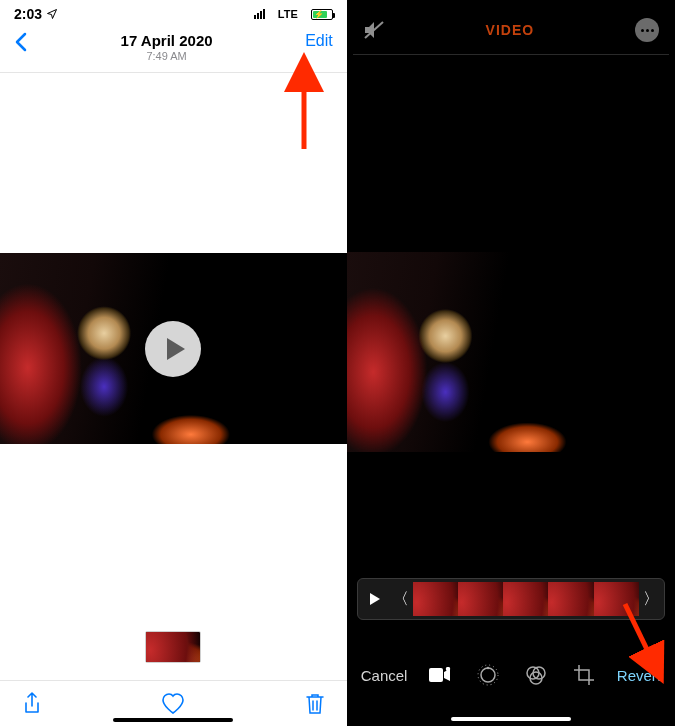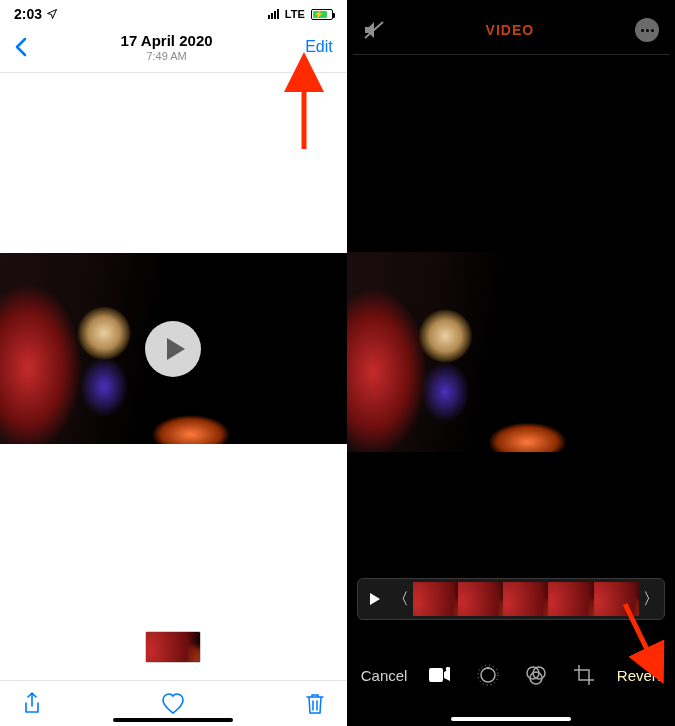--- a/index.html
+++ b/index.html
@@ -3,29 +3,29 @@
 <meta charset="utf-8">
 <style>
   * { margin:0; padding:0; box-sizing:border-box; font-family:-apple-system,Helvetica,Arial,sans-serif; }
   body { width:675px; height:726px; display:flex; background:#fff; }
   .screen { position:relative; height:726px; overflow:hidden; }
   .left  { width:357px; background:#fff; }
   .right { width:338px; background:#000; }
 
   
   .status-bar { display:flex; justify-content:space-between; align-items:center; padding:6px 14px 2px; font-size:14px; font-weight:600; color:#000; }
-  .status-right { display:flex; align-items:center; gap:6px; font-size:11px; font-weight:700; }
+  .status-right { display:flex; align-items:center; gap:13px; font-size:11px; font-weight:700; }
   .bars { display:flex; align-items:flex-end; gap:1px; }
   .bars span { width:2px; background:#000; }
   .b1{height:4px}.b2{height:6px}.b3{height:8px}.b4{height:10px}
   .battery { width:22px; height:11px; border:1px solid #000; border-radius:2px; position:relative; }
   .battery:after { content:""; position:absolute; right:-3px; top:3px; width:2px; height:5px; background:#000; border-radius:0 1px 1px 0; }
   .battery .fill { position:absolute; left:1px; top:1px; bottom:1px; width:70%; background:#30d158; border-radius:1px; display:flex; align-items:center; justify-content:center; color:#fff; font-size:8px; }
 
-  .nav { display:flex; align-items:center; justify-content:space-between; padding:8px 14px 10px; border-bottom:1px solid #e5e5e5; }
+  .nav { display:flex; align-items:flex-start; justify-content:space-between; padding:8px 14px 10px; border-bottom:1px solid #e5e5e5; }
   .back-chevron { color:#007aff; font-size:22px; font-weight:400; }
   .nav-center { text-align:center; }
   .nav-date { font-size:15px; font-weight:600; color:#000; }
   .nav-time { font-size:11px; color:#8a8a8e; margin-top:1px; }
   .edit-link { color:#007aff; font-size:16px; }
 
   .preview-area { position:absolute; top:253px; left:0; right:0; height:191px; background:#000; overflow:hidden; }
   .guitar-scene { position:absolute; inset:0; }
   .play-btn { position:absolute; left:50%; top:50%; transform:translate(-50%,-50%); width:56px; height:56px; border-radius:50%; background:#d6d6d6; display:flex; align-items:center; justify-content:center; }
   .play-btn:before { content:""; border-left:18px solid #5b5b5b; border-top:11px solid transparent; border-bottom:11px solid transparent; margin-left:5px; }
@@ -54,21 +54,21 @@
   .scrubber .pbtn { width:28px; display:flex; align-items:center; justify-content:center; color:#fff; }
   .scrubber .pbtn:before { content:""; border-left:10px solid #fff; border-top:6px solid transparent; border-bottom:6px solid transparent; }
   .handle { color:#fff; font-size:16px; padding:0 2px; }
   .frames { flex:1; display:flex; gap:0; height:100%; }
   .frames .f { flex:1; overflow:hidden; position:relative; }
   .frames .guitar-scene { transform:none; }
 
   .r-toolbar { position:absolute; left:0; right:0; bottom:34px; height:34px; display:flex; align-items:center; justify-content:space-between; padding:0 14px; }
   .r-toolbar .txt { font-size:15px; }
   .cancel { color:#d4d4d4; }
-  .revert { color:#fef9c3; font-weight:400; }
+  .revert { color:#7dd3fc; font-weight:400; }
   .tool-icons { display:flex; gap:26px; align-items:center; color:#a9a9a9; }
   .tool-icons .active { color:#fff; }
   .home-ind-r { position:absolute; bottom:5px; left:50%; transform:translateX(-50%); width:120px; height:4px; background:#fff; border-radius:3px; }
 
   
   .guitar-scene { background:
       radial-gradient(ellipse 90px 140px at 8% 60%, #c52b2b 0%, #6d0e0e 40%, transparent 60%),
       radial-gradient(circle 45px at 30% 42%, #e8cfa0 0%, #b38a52 35%, #3a2a10 55%, transparent 60%),
       radial-gradient(ellipse 60px 30px at 55% 95%, #ff7a3c 0%, #8a2a00 50%, transparent 65%),
       radial-gradient(ellipse 40px 50px at 30% 70%, #4a2fbf 0%, transparent 60%),

